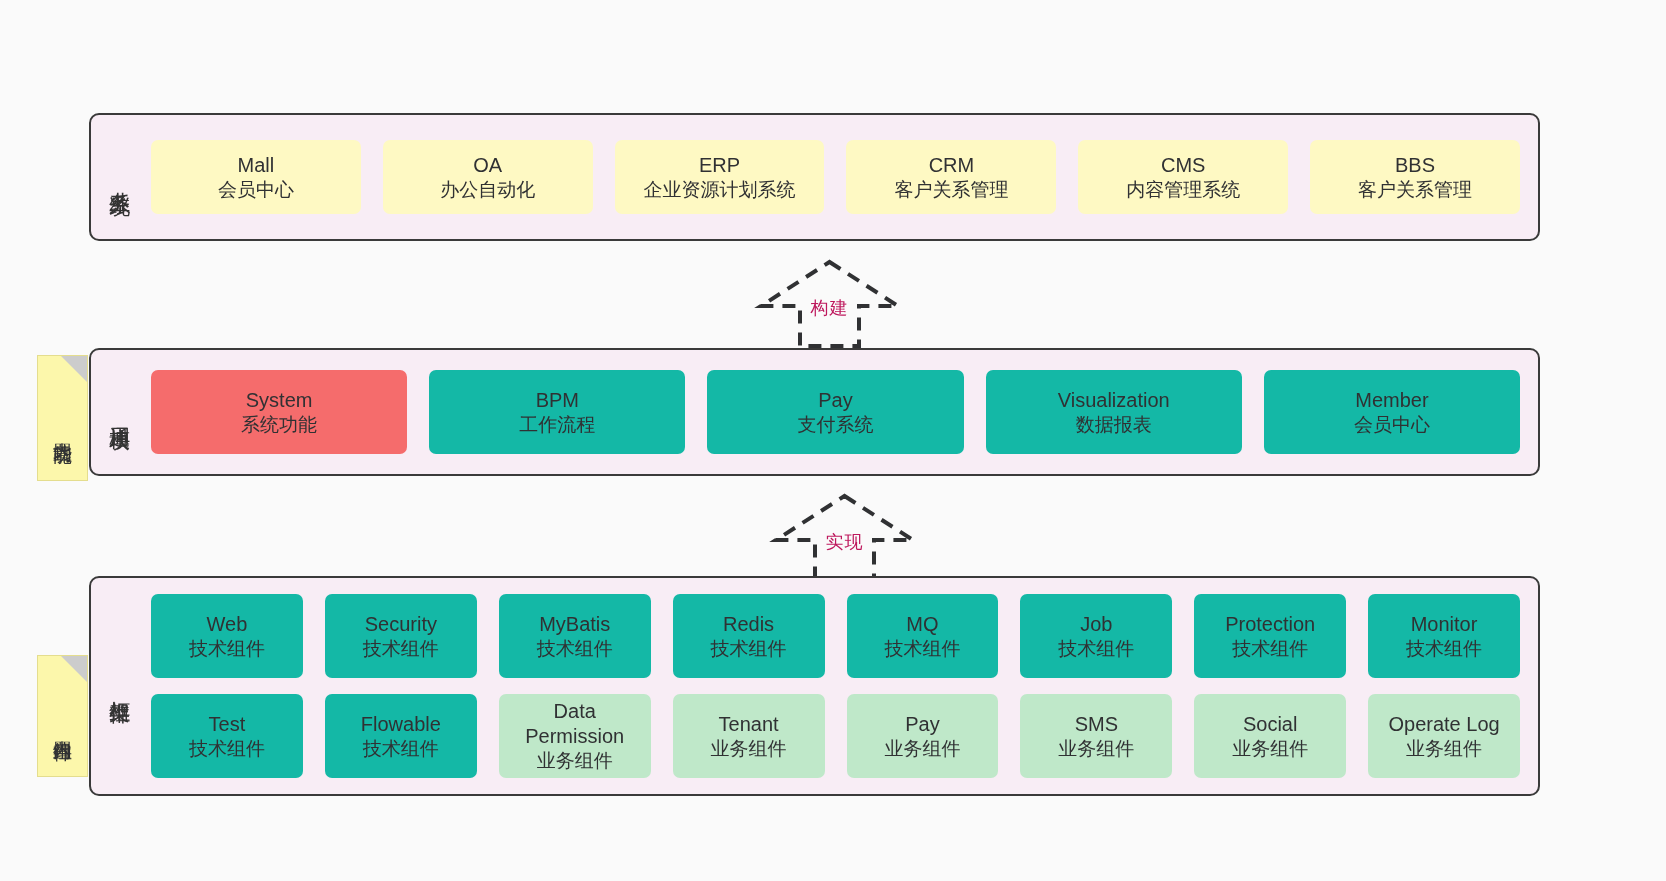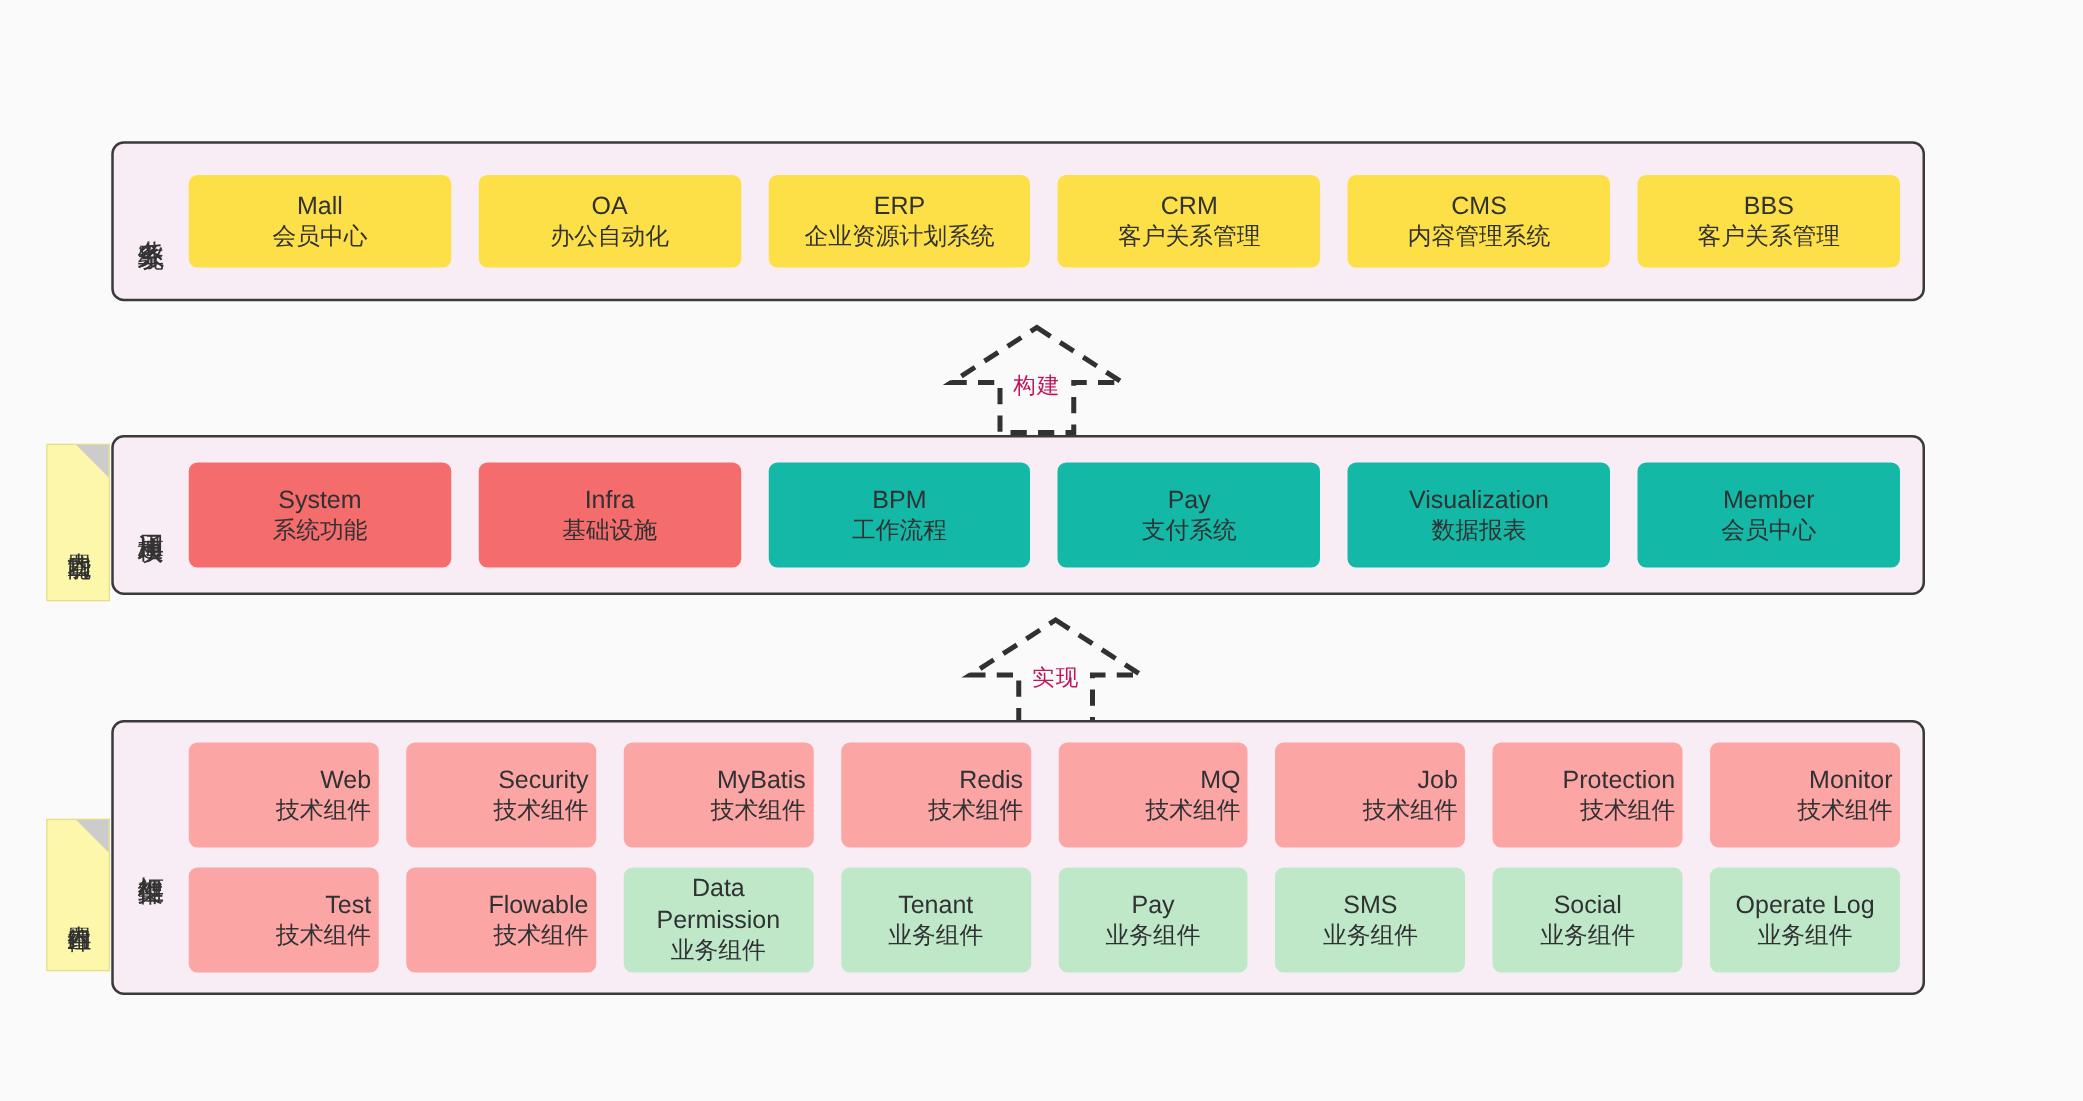--- a/index.html
+++ b/index.html
@@ -78,24 +78,24 @@
   .card .title {
     font-size: 20px;
     line-height: 1.24;
   }
   .card .sub {
     font-size: 19px;
     line-height: 1.24;
   }
 
   
-  .c-blue        { background: #fde047; }
+  .c-blue        { background: #fef9c3; }
   .c-red         { background: #f56c6c; }
   .c-pink        { background: #14b8a6; }
-  .c-green       { background: #fca5a5; align-items: flex-end; }
+  .c-green       { background: #14b8a6; }
   .c-lightgreen  { background: #bfe8c9; }
 
   
   #layer-business {
     left: 89px;  top: 113px;  width: 1451px; height: 128px;
   }
   #layer-business .card { height: 74px; }
 
   #layer-modules {
     left: 89px;  top: 348px;  width: 1451px; height: 128px;
@@ -200,24 +200,20 @@
   </div>
 
   <div class="layer" id="layer-modules">
     <div class="layer-title">通用模块</div>
     <div class="layer-body">
       <div class="row">
         <div class="card c-red">
           <span class="title">System</span>
           <span class="sub">系统功能</span>
         </div>
-        <div class="card c-red">
-          <span class="title">Infra</span>
-          <span class="sub">基础设施</span>
-        </div>
         <div class="card c-pink">
           <span class="title">BPM</span>
           <span class="sub">工作流程</span>
         </div>
         <div class="card c-pink">
           <span class="title">Pay</span>
           <span class="sub">支付系统</span>
         </div>
         <div class="card c-pink">
           <span class="title">Visualization</span>

